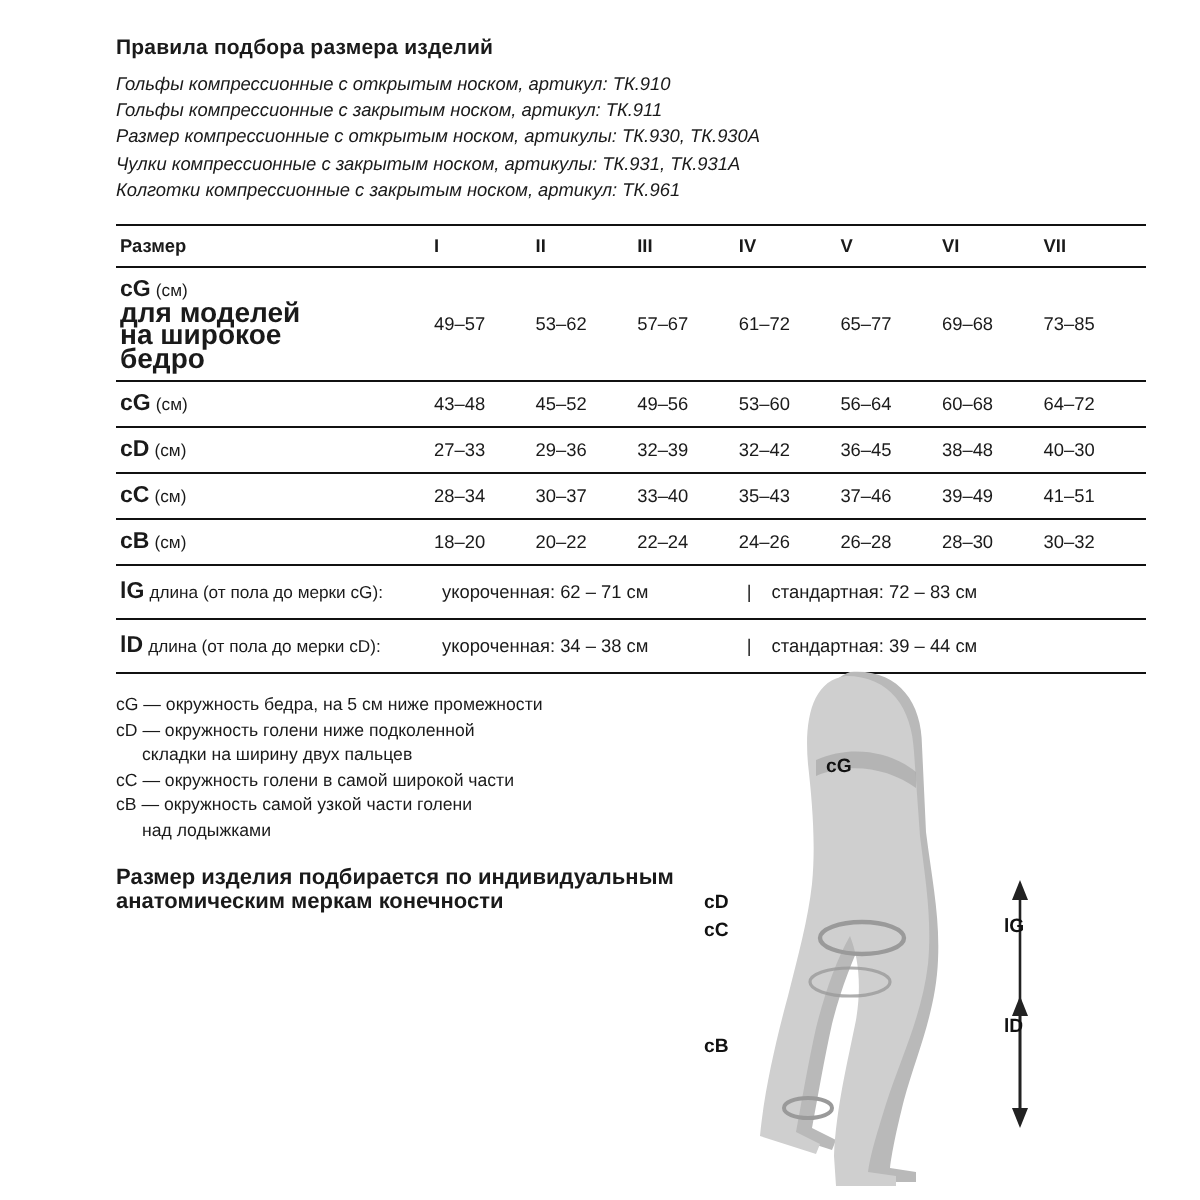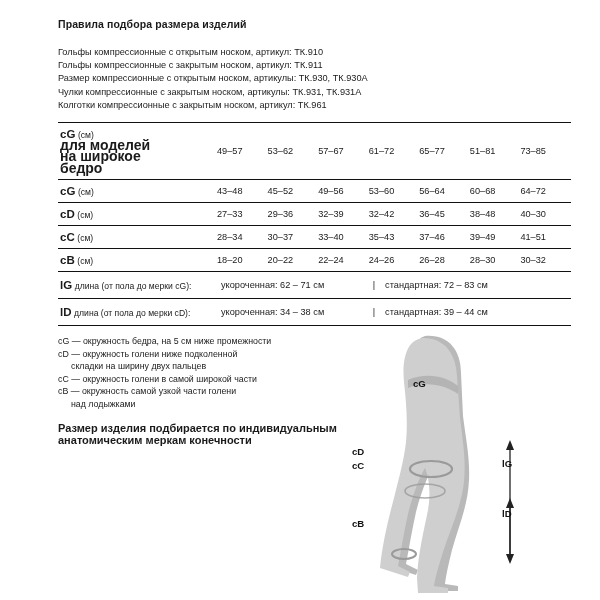--- a/index.html
+++ b/index.html
@@ -21,21 +21,22 @@
     box-sizing: border-box;
     padding: 18px 30px 0 58px;
   }
   .doc-title {
     font-size: 10.5px;
     font-weight: bold;
     margin: 0 0 6px 0;
     letter-spacing: 0.01em;
   }
   .product-lines {
-    margin: 16px 0 10px 0;
+    margin: 6px 0 10px 0;
+    font-style: italic;
   }
   .product-line {
     font-size: 9.2px;
     line-height: 13.2px;
     white-space: nowrap;
   }
   table.sizes {
     border-collapse: collapse;
     width: 513px;
     table-layout: fixed;
@@ -120,33 +121,43 @@
   <div class="product-lines">
     <div class="product-line">Гольфы компрессионные с открытым носком, артикул: ТК.910</div>
     <div class="product-line">Гольфы компрессионные с закрытым носком, артикул: ТК.911</div>
     <div class="product-line">Размер компрессионные с открытым носком, артикулы: ТК.930, ТК.930А</div>
     <div class="product-line">Чулки компрессионные с закрытым носком, артикулы: ТК.931, ТК.931А</div>
     <div class="product-line">Колготки компрессионные с закрытым носком, артикул: ТК.961</div>
   </div>
 
   <table class="sizes">
     <tbody>
+        <tr class="hdr">
+      <td class="col-label">Размер</td>
+      <td class="col-v">I</td>
+      <td class="col-v">II</td>
+      <td class="col-v">III</td>
+      <td class="col-v">IV</td>
+      <td class="col-v">V</td>
+      <td class="col-v">VI</td>
+      <td class="col-v">VII</td>
+    </tr>
 
     <tr class="row-tall">
       <td class="col-label">
         <span class="measure-name">cG</span>
         <span class="measure-unit">(см)</span>
         <div class="sub">для моделей<br>на широкое<br>бедро</div>
       </td>
       <td class="val">49–57</td>
       <td class="val">53–62</td>
       <td class="val">57–67</td>
       <td class="val">61–72</td>
       <td class="val">65–77</td>
-      <td class="val">51–81</td>
+      <td class="val">69–68</td>
       <td class="val">73–85</td>
     </tr>
 
     <tr class="row-plain">
       <td class="col-label">
         <span class="measure-name">cG</span>
         <span class="measure-unit">(см)</span>
       </td>
       <td class="val">43–48</td>
       <td class="val">45–52</td>

